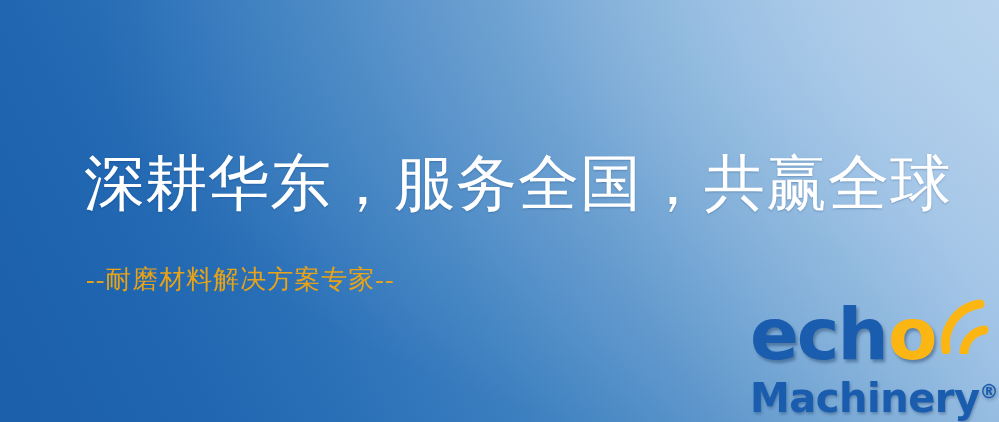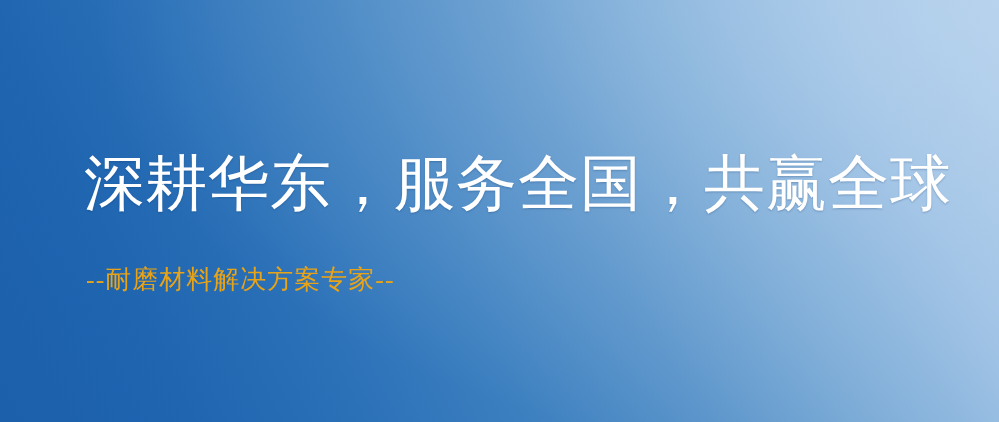--- a/index.html
+++ b/index.html
@@ -139,14 +139,36 @@
 </style>
 </head>
 <body>
 
 <div id="banner">
 
   <div class="headline">深耕华东，服务全国，共赢全球</div>
 
   <div class="subtitle">--耐磨材料解决方案专家--</div>
 
+  <div class="logo">
+
+    <div class="logo-wordmark">
+
+      <span class="logo-echo">ech</span>
+
+      <span class="logo-o">o</span>
+
+      <svg class="logo-waves" viewBox="0 0 70 62">
+        <g fill="none" stroke="#fcb614" stroke-linecap="round">
+          <path d="M 16 58 A 40 40 0 0 1 50 12" stroke-width="9"></path>
+          <path d="M 34 60 A 24 24 0 0 1 54 38" stroke-width="9"></path>
+        </g>
+      </svg>
+
+    </div>
+
+    <div class="logo-machinery">
+      <span>Machinery</span><span class="logo-reg">®</span>
+    </div>
+
+  </div>
 
 </div>
 
 </body></html>

